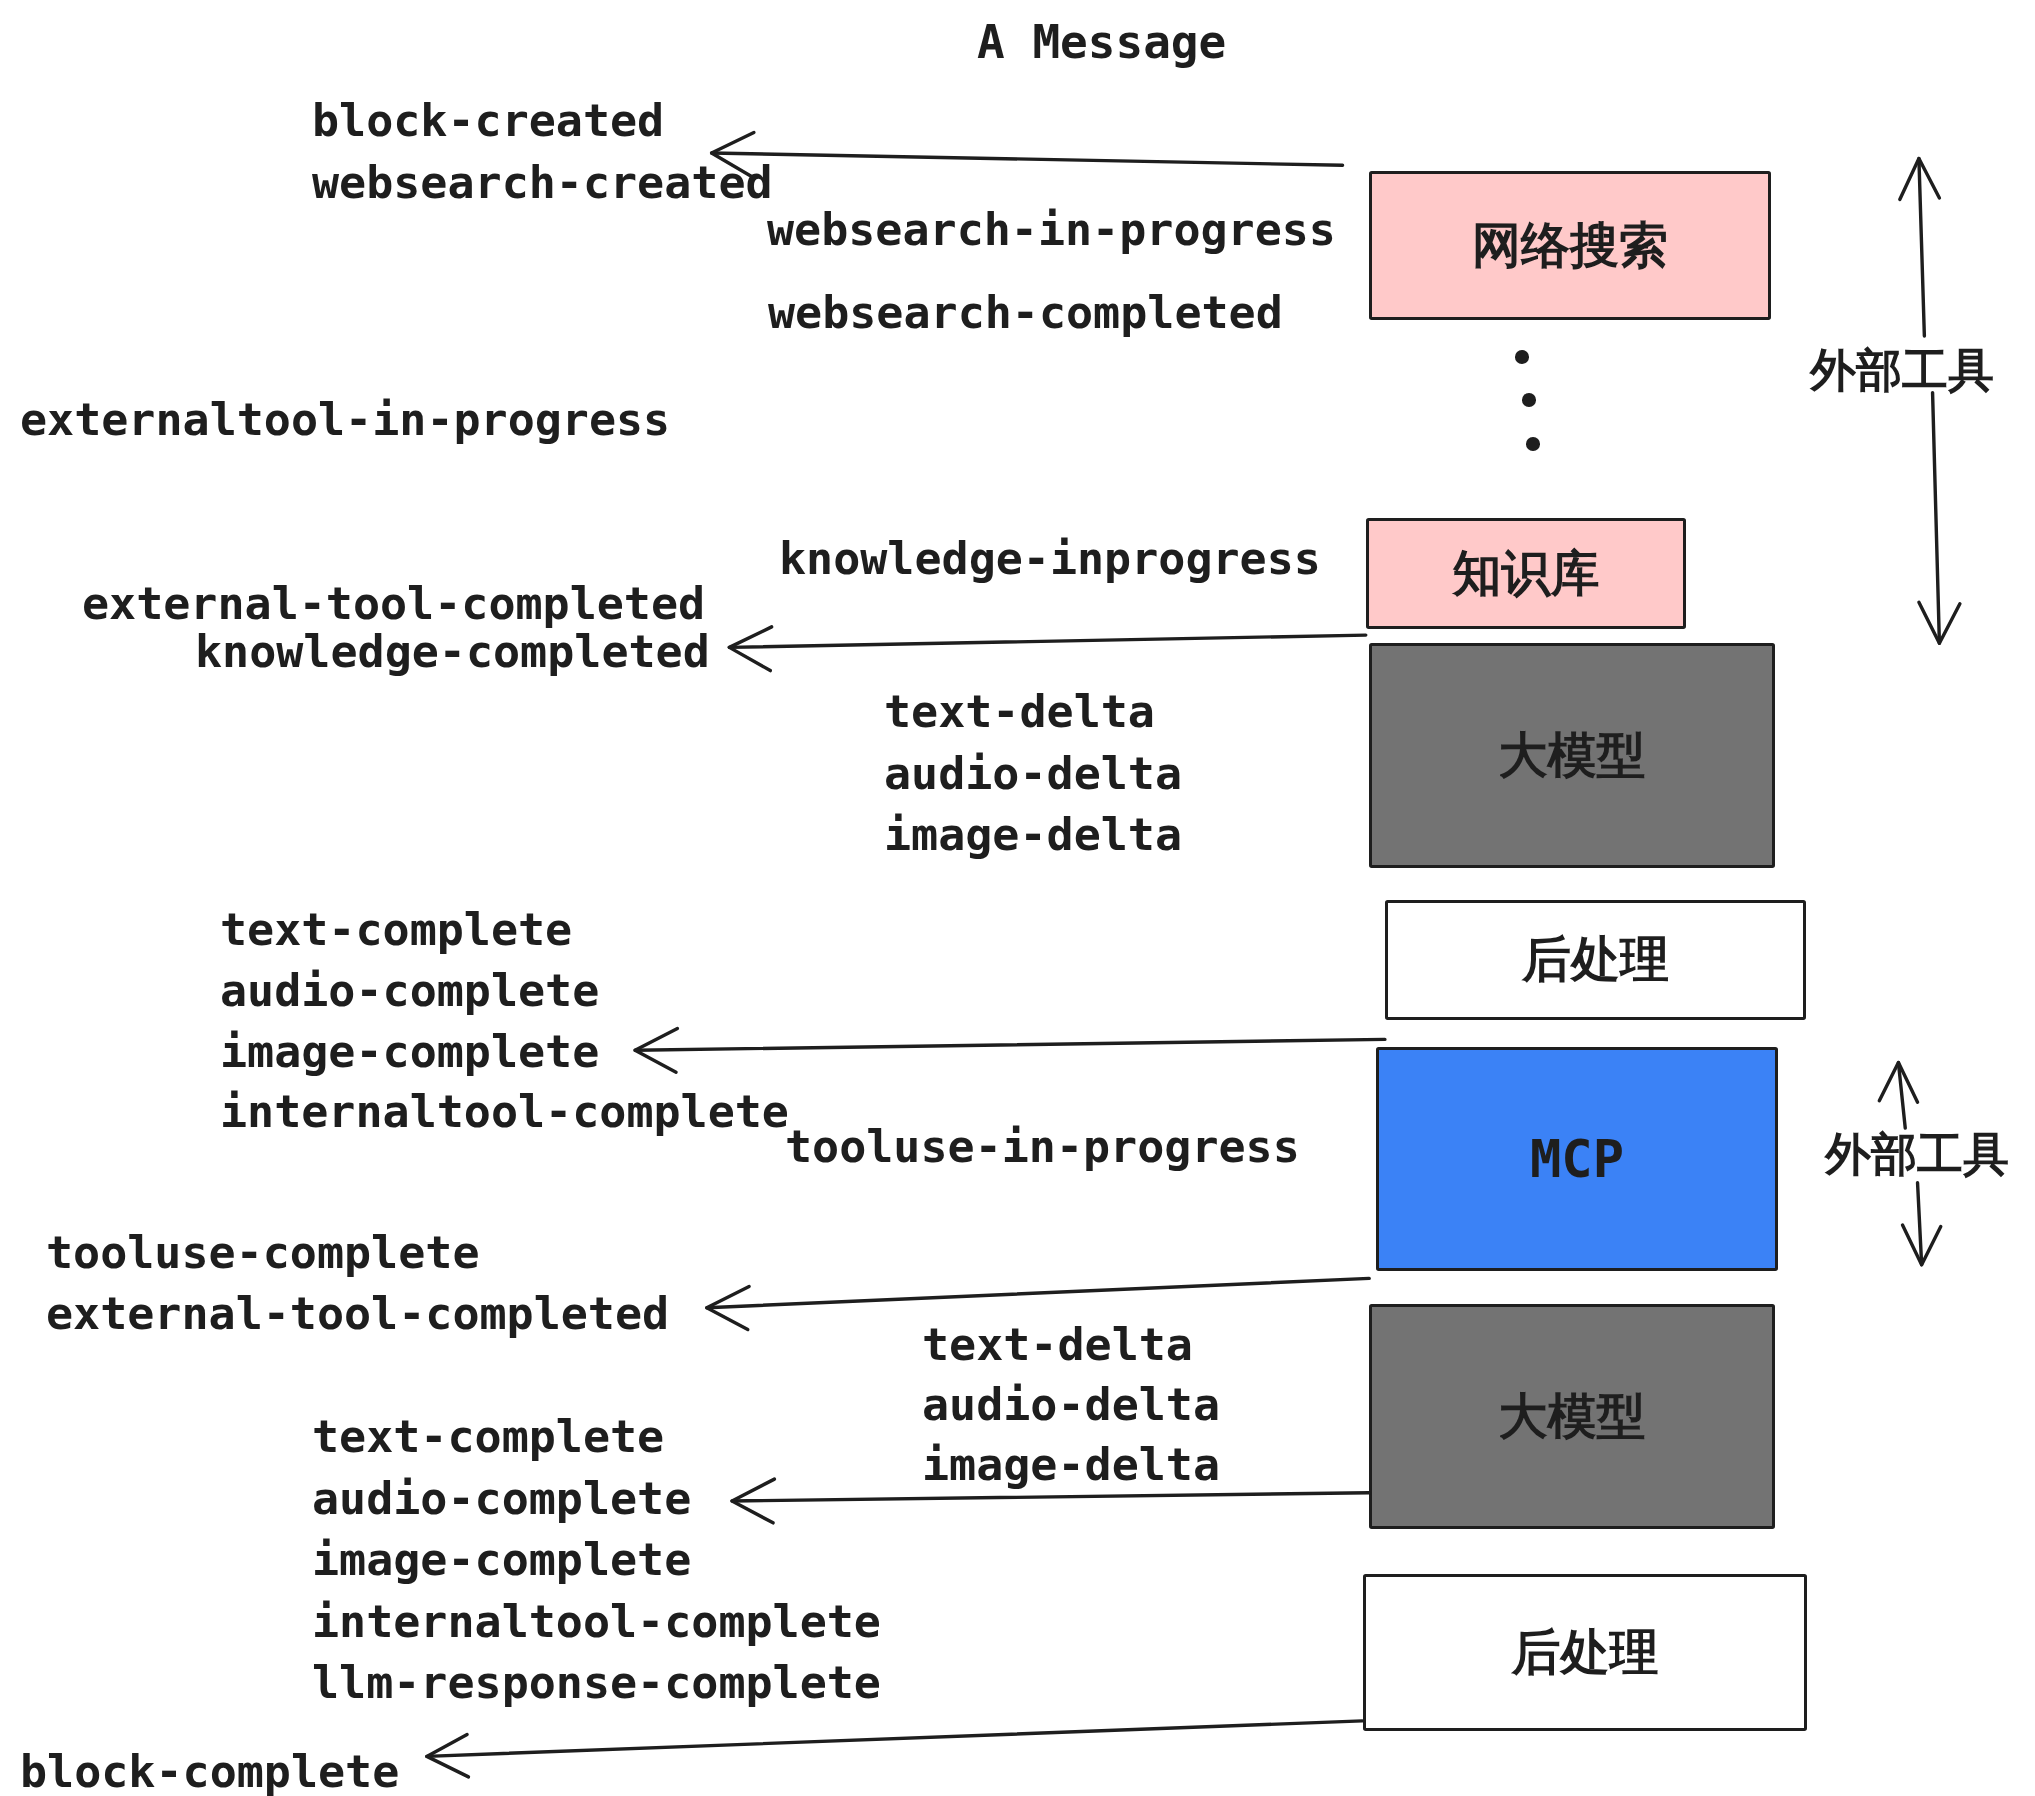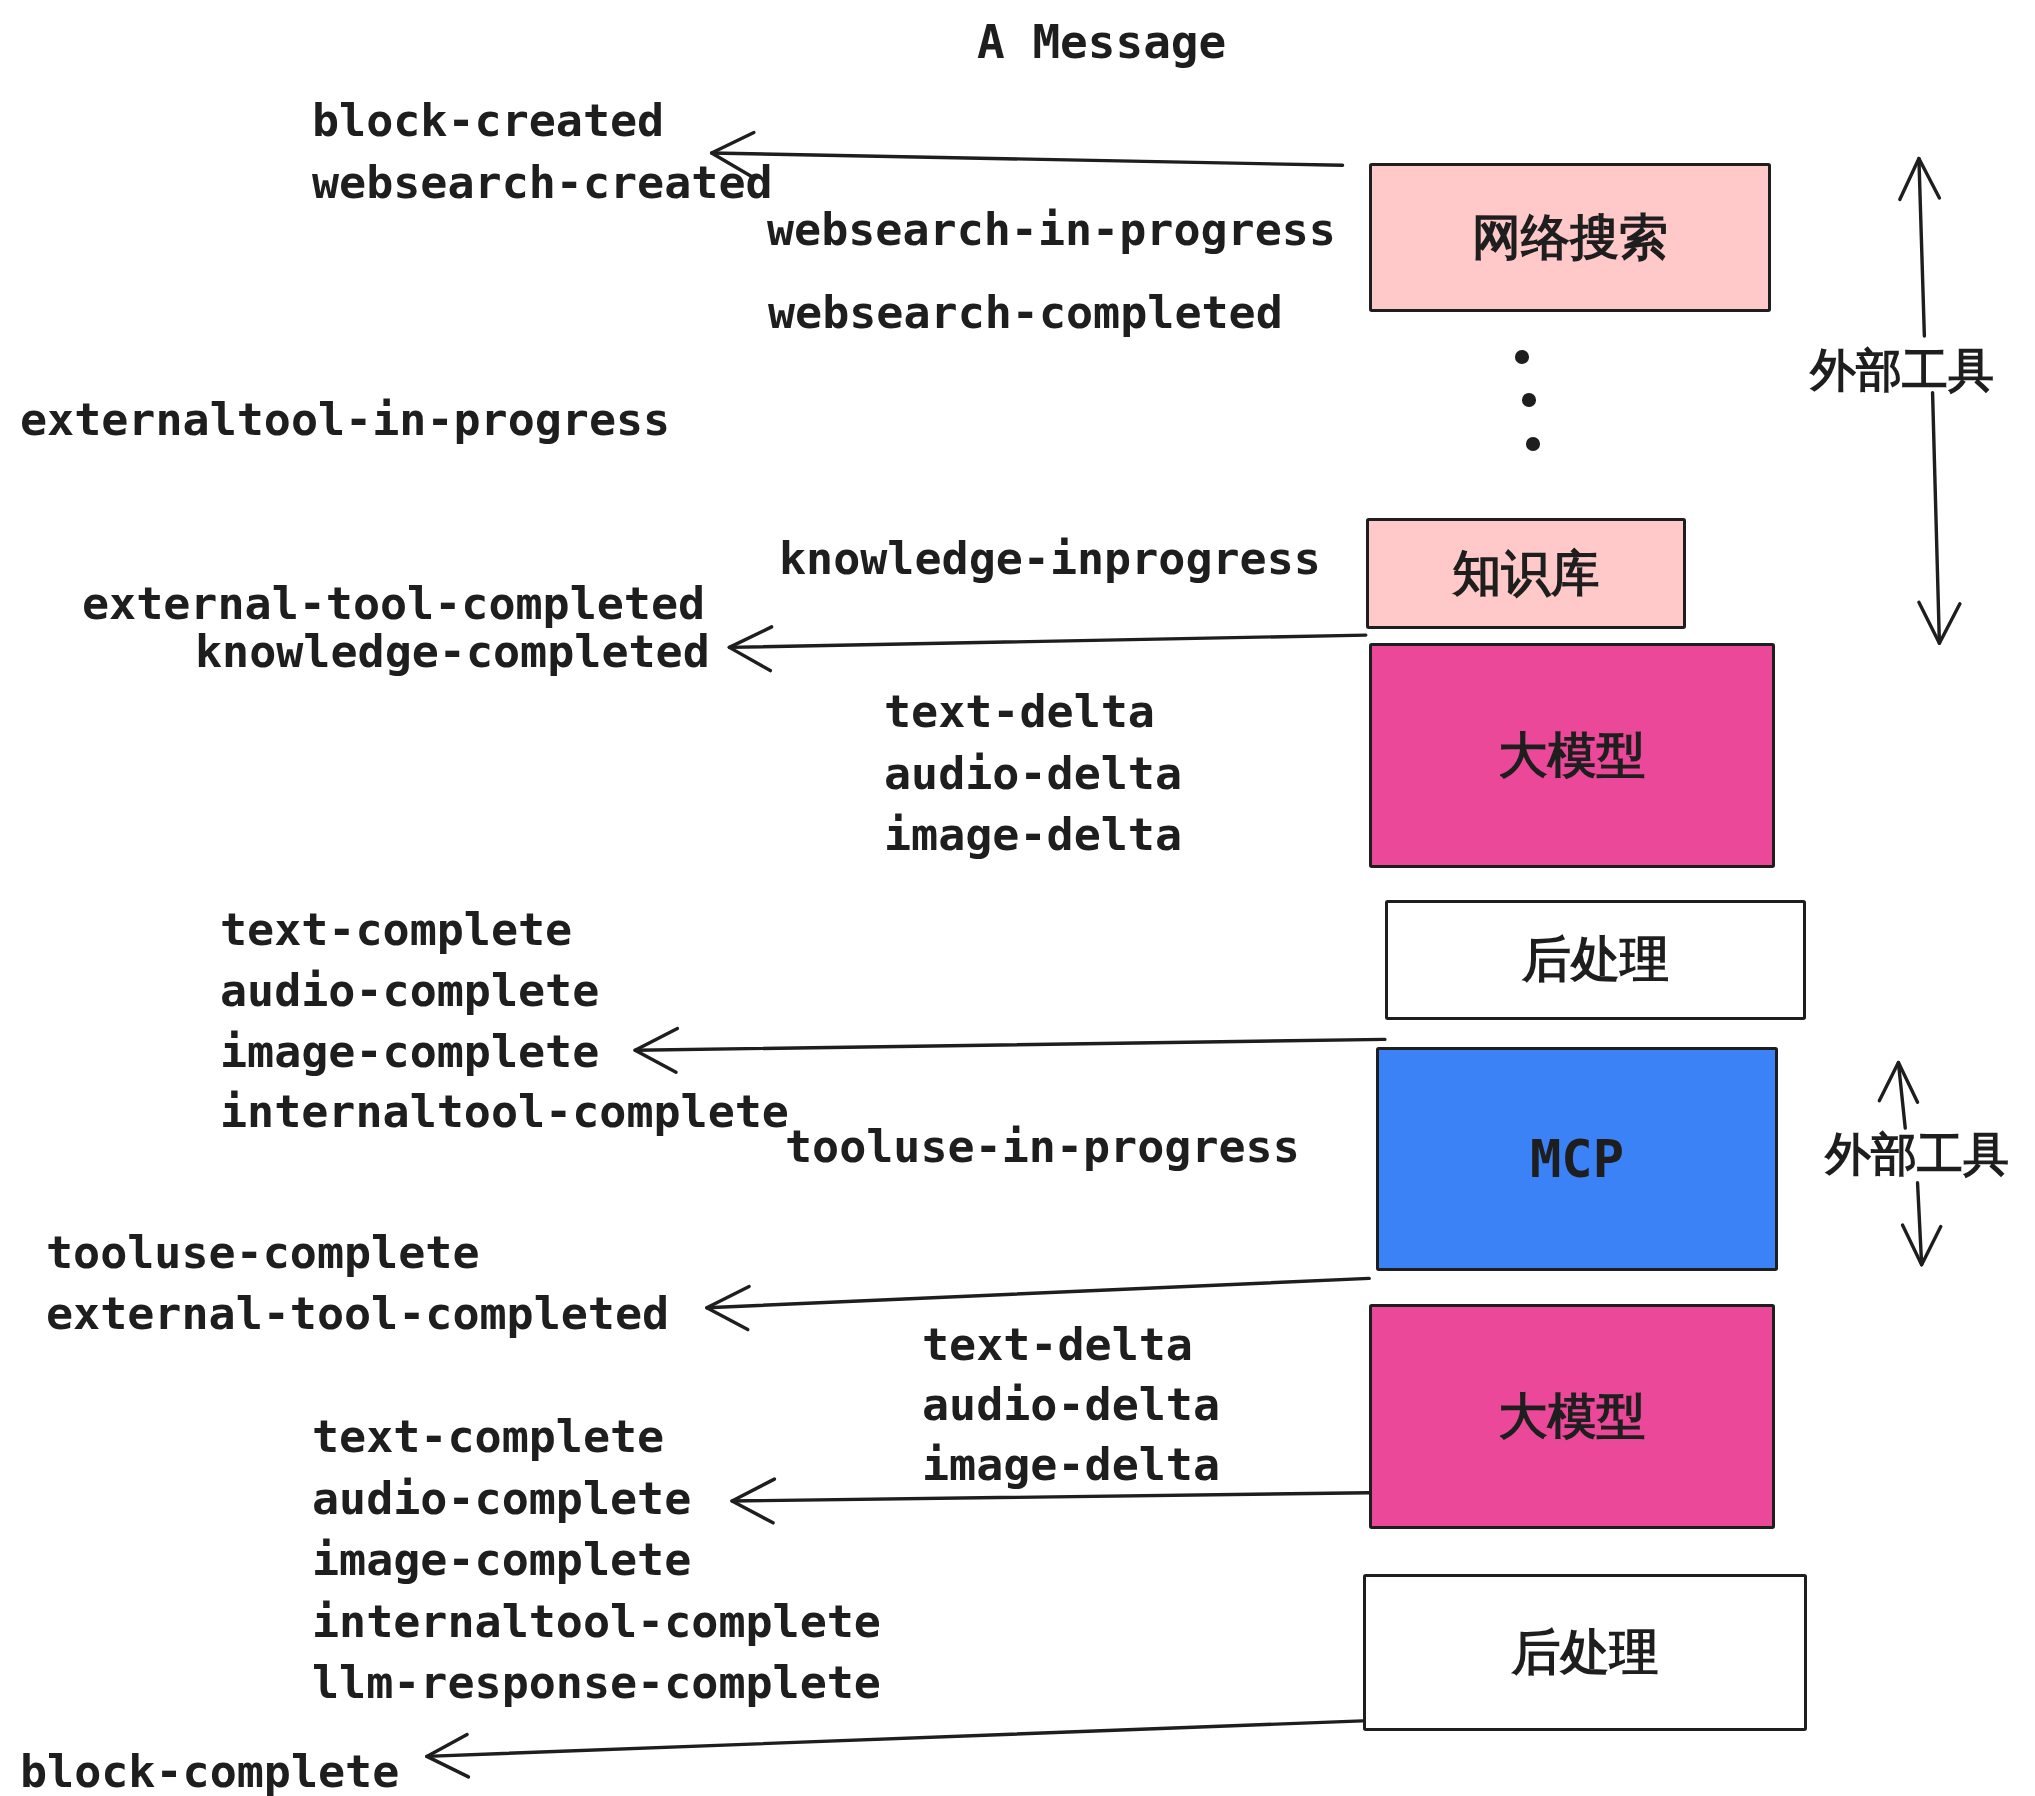--- a/index.html
+++ b/index.html
@@ -9,21 +9,21 @@
       font-weight:bold;font-size:45px;line-height:1.1;color:#1e1e1e;white-space:nowrap;}
   .title{position:absolute;font-family:"DejaVu Sans Mono","Liberation Mono",monospace;
       font-weight:bold;font-size:46px;color:#1e1e1e;white-space:nowrap;}
   .box{position:absolute;border:3.4px solid #1e1e1e;border-radius:2.7px;box-sizing:border-box;
       display:flex;align-items:center;justify-content:center;}
   .box-label{font-family:"DejaVu Sans","Liberation Sans",sans-serif;font-weight:bold;
       font-size:49px;color:#1e1e1e;white-space:nowrap;}
   .mono-label{font-family:"DejaVu Sans Mono","Liberation Mono",monospace;font-weight:bold;
       font-size:52px;color:#1e1e1e;}
   .fill-pink{background:#ffc9c9;}
-  .fill-green{background:#ec4899;}
+  .fill-green{background:#737373;}
   .fill-yellow{background:#3b82f6;}
   .fill-white{background:#ffffff;}
   .side-label{position:absolute;font-family:Liberation Serif, serif;
       font-weight:bold;font-size:46px;color:#1e1e1e;white-space:nowrap;}
   .dot{position:absolute;width:13.7px;height:13.7px;border-radius:50%;background:#1e1e1e;}
   .overlay{position:absolute;left:0;top:0;pointer-events:none;}
 </style>
 </head>
 <body>
 
@@ -52,21 +52,21 @@
   <div class="ev" style="left:922px;top:1320px;">text-delta</div>
   <div class="ev" style="left:922px;top:1380px;">audio-delta</div>
   <div class="ev" style="left:922px;top:1440px;">image-delta</div>
   <div class="ev" style="left:312px;top:1412px;">text-complete</div>
   <div class="ev" style="left:312px;top:1474px;">audio-complete</div>
   <div class="ev" style="left:312px;top:1535px;">image-complete</div>
   <div class="ev" style="left:312px;top:1597px;">internaltool-complete</div>
   <div class="ev" style="left:312px;top:1658px;">llm-response-complete</div>
   <div class="ev" style="left:20px;top:1747px;">block-complete</div>
 
-  <div class="box fill-pink" style="left:1369px;top:163px;width:402px;height:149px;">
+  <div class="box fill-pink" style="left:1369px;top:171px;width:402px;height:149px;">
     <span class="box-label">网络搜索</span>
   </div>
   <div class="box fill-pink" style="left:1366px;top:518px;width:320px;height:111px;">
     <span class="box-label">知识库</span>
   </div>
   <div class="box fill-green" style="left:1369px;top:643px;width:406px;height:225px;">
     <span class="box-label">大模型</span>
   </div>
   <div class="box fill-white" style="left:1385px;top:900px;width:421px;height:120px;">
     <span class="box-label">后处理</span>

